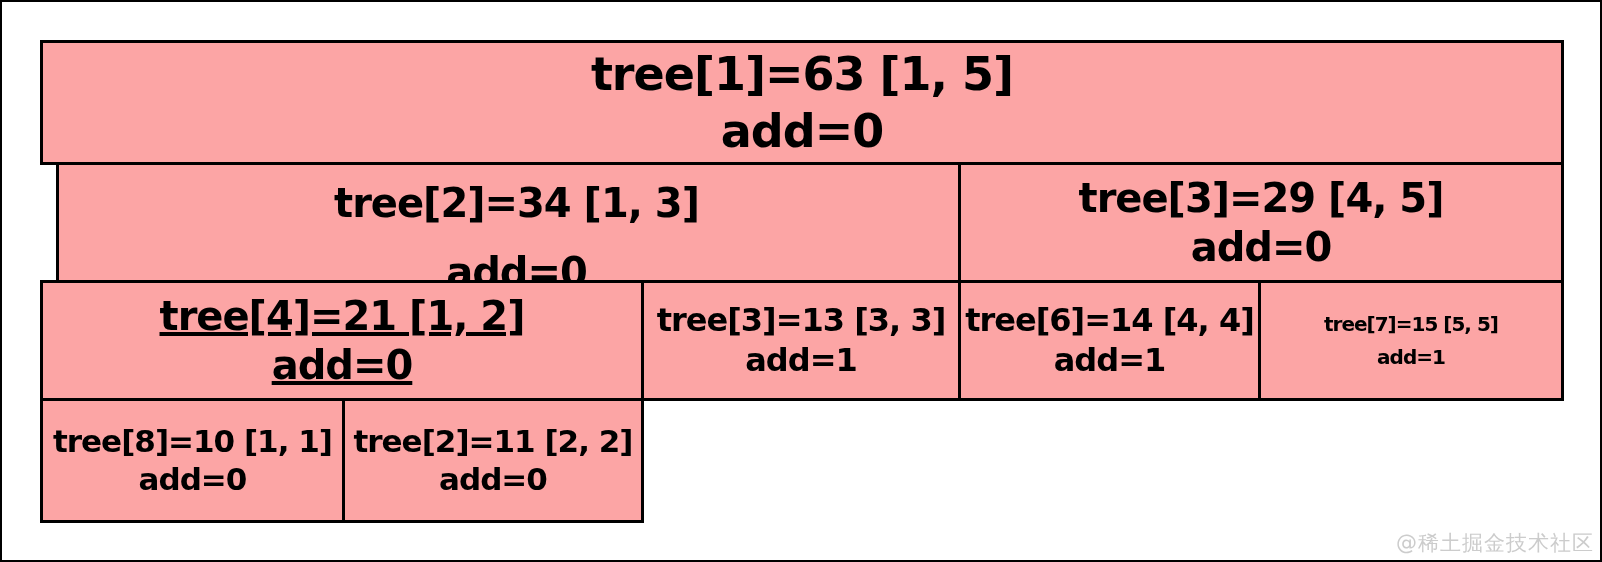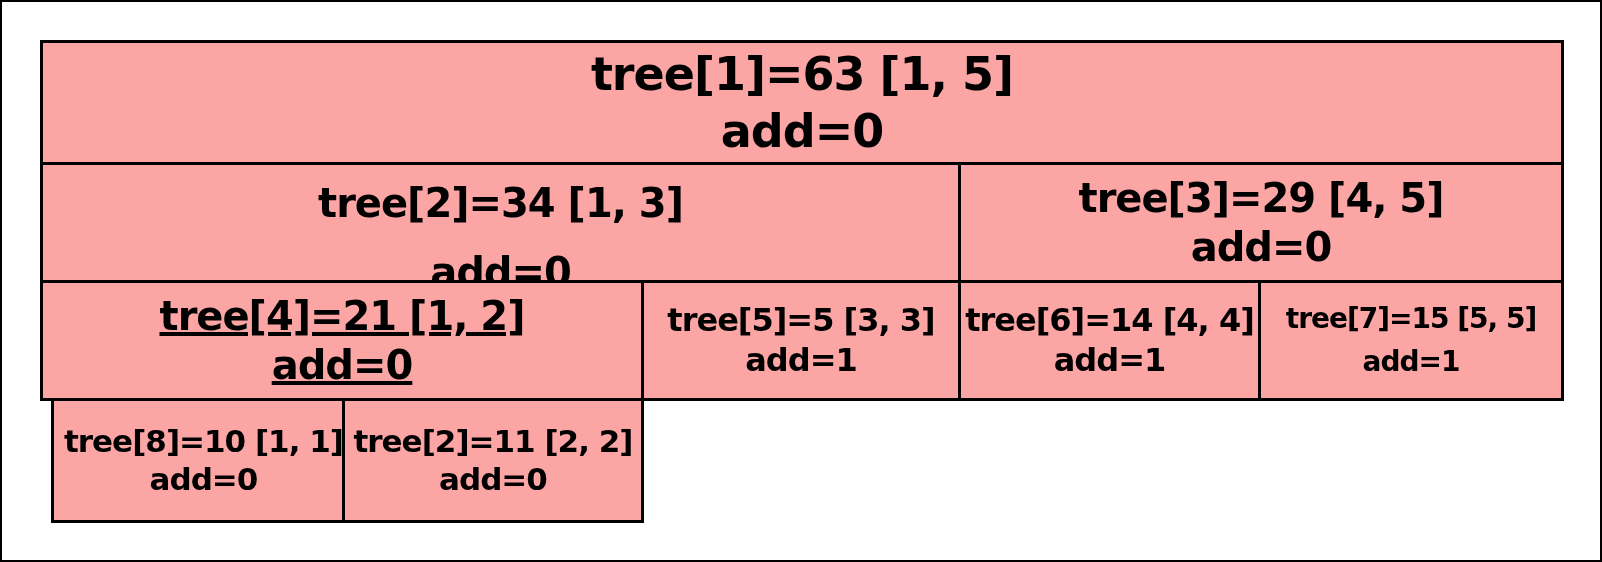--- a/index.html
+++ b/index.html
@@ -60,58 +60,59 @@
 
 <div class="canvas">
 
   <div class="segment-tree">
 
     <div class="cell" style="left:0; top:0; width:1524px; height:125px; font-size:46px;">
       <div>tree[1]=63 [1, 5]</div>
       <div>add=0</div>
     </div>
 
-    <div class="cell" style="left:0; top:122px; width:921px; height:152px; font-size:40px;gap:20px;">
+    <div class="cell" style="left:16px; top:122px; width:921px; height:152px; font-size:40px;gap:20px;">
       <div>tree[2]=34 [1, 3]</div>
       <div>add=0</div>
     </div>
 
     <div class="cell" style="left:918px; top:122px; width:606px; height:121px; font-size:40px;">
       <div>tree[3]=29 [4, 5]</div>
       <div>add=0</div>
     </div>
 
     <div class="cell" style="left:0; top:240px; width:604px; height:121px; font-size:40px;text-decoration:underline;">
       <div>tree[4]=21 [1, 2]</div>
       <div>add=0</div>
     </div>
 
     <div class="cell" style="left:601px; top:240px; width:320px; height:121px; font-size:32px;">
-      <div>tree[5]=5 [3, 3]</div>
+      <div>tree[3]=13 [3, 3]</div>
       <div>add=1</div>
     </div>
 
     <div class="cell" style="left:918px; top:240px; width:303px; height:121px; font-size:32px;">
       <div>tree[6]=14 [4, 4]</div>
       <div>add=1</div>
     </div>
 
-    <div class="cell" style="left:1218px; top:240px; width:306px; height:121px; font-size:28px;gap:9px;">
+    <div class="cell" style="left:1218px; top:240px; width:306px; height:121px; font-size:20px;gap:9px;">
       <div>tree[7]=15 [5, 5]</div>
       <div>add=1</div>
     </div>
 
-    <div class="cell" style="left:11px; top:358px; width:305px; height:125px; font-size:31px;">
+    <div class="cell" style="left:0; top:358px; width:305px; height:125px; font-size:31px;">
       <div>tree[8]=10 [1, 1]</div>
       <div>add=0</div>
     </div>
 
     <div class="cell" style="left:302px; top:358px; width:302px; height:125px; font-size:31px;">
       <div>tree[2]=11 [2, 2]</div>
       <div>add=0</div>
     </div>
 
   </div>
 
+  <div class="watermark">@稀土掘金技术社区</div>
 
   <div class="frame"></div>
 
 </div>
 
 </body></html>

